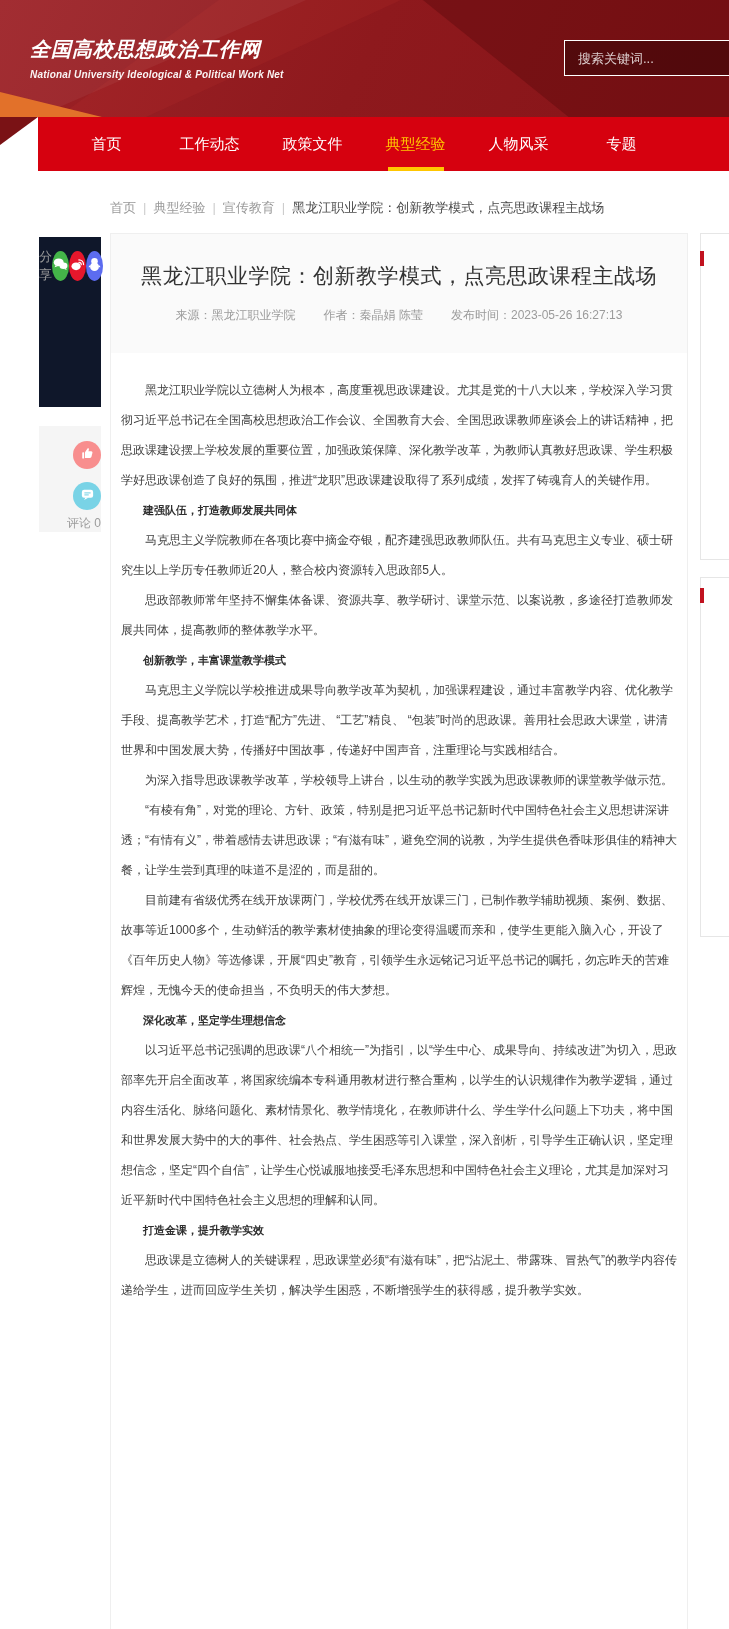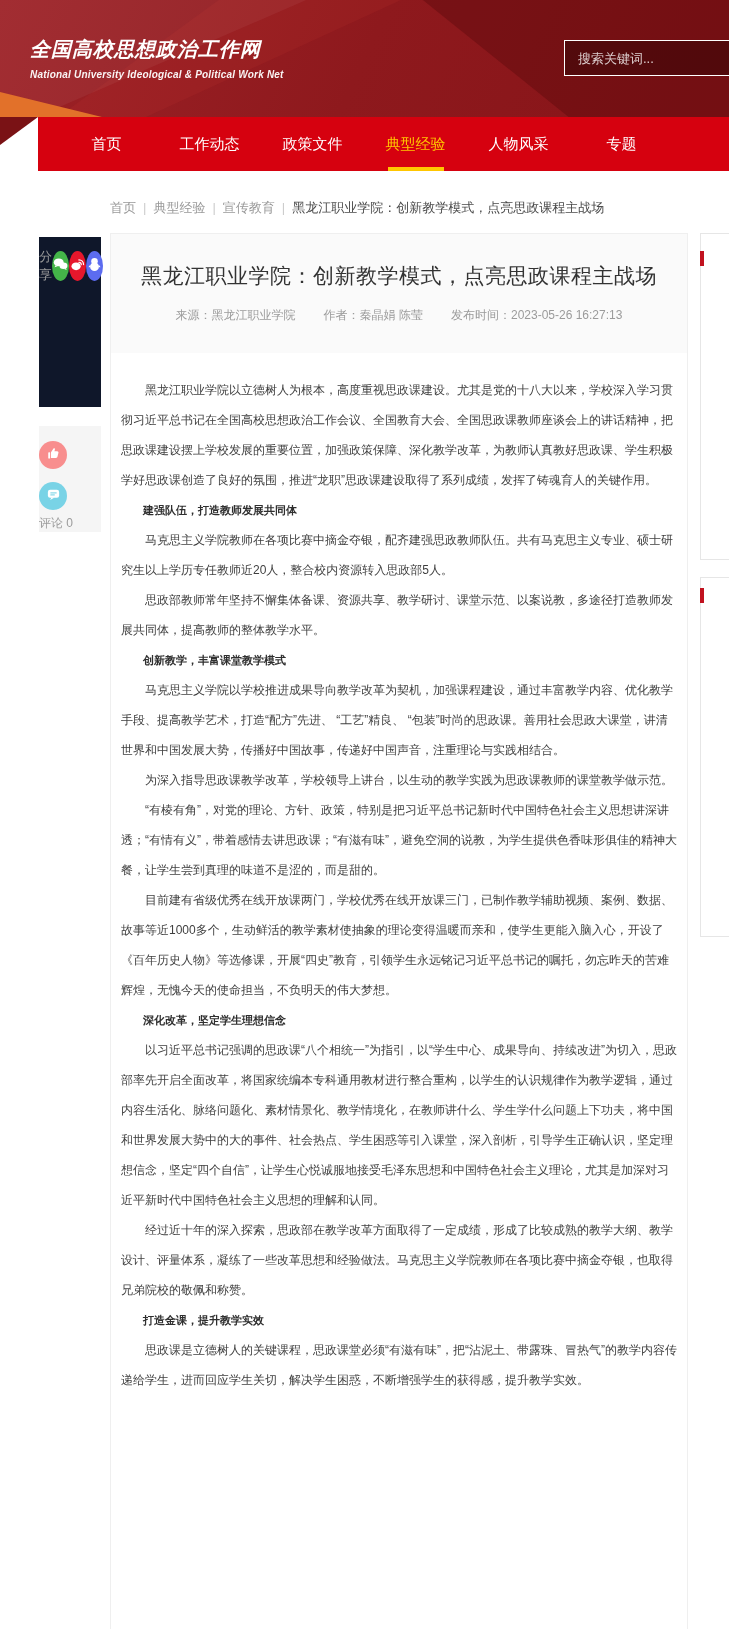--- a/index.html
+++ b/index.html
@@ -51,21 +51,21 @@
   .share-box { position:absolute; left:39px; top:237px; width:62px; height:170px; background:#0f172a;
     display:flex; flex-direction:row; align-items:flex-start; }
   .share-label { margin-top:11px; font-size:13px; color:#999; }
   .icon-circle { width:30px; height:30px; border-radius:50%; margin-top:14px;
     display:flex; align-items:center; justify-content:center; cursor:pointer; }
   .wechat { background:#44b549; }
   .weibo  { background:#e6172c; }
   .qzone  { background:#5c6cf0; }
 
   .action-box { position:absolute; left:39px; top:426px; width:62px; height:106px; background:#f5f5f5;
-    display:flex; flex-direction:column; align-items:flex-start; }
+    display:flex; flex-direction:column; align-items:flex-end; }
   .action-box .icon-circle { width:28px; height:28px; }
   .like { background:#f88e8e; margin-top:15px; }
   .comment { background:#79d3e6; margin-top:13px; }
   .comment-label { margin-top:5px; font-size:12px; color:#9b9b9b; }
 
   
   .article-card { position:absolute; left:110px; top:233px; width:578px; height:1396px;
     background:#fff; border:1px solid #efefef; border-bottom:none; }
   .article-head { background:#fafafa; height:119px; padding-top:28px; }
   .article-title { text-align:center; font-size:21px; color:#333; font-weight:400; letter-spacing:0.5px; }
@@ -184,21 +184,20 @@
         <h3 class="sec-heading">建强队伍，打造教师发展共同体</h3>
         <p class="para">马克思主义学院教师在各项比赛中摘金夺银，配齐建强思政教师队伍。共有马克思主义专业、硕士研究生以上学历专任教师近20人，整合校内资源转入思政部5人。</p>
         <p class="para">思政部教师常年坚持不懈集体备课、资源共享、教学研讨、课堂示范、以案说教，多途径打造教师发展共同体，提高教师的整体教学水平。</p>
         <h3 class="sec-heading">创新教学，丰富课堂教学模式</h3>
         <p class="para">马克思主义学院以学校推进成果导向教学改革为契机，加强课程建设，通过丰富教学内容、优化教学手段、提高教学艺术，打造“配方”先进、 “工艺”精良、 “包装”时尚的思政课。善用社会思政大课堂，讲清世界和中国发展大势，传播好中国故事，传递好中国声音，注重理论与实践相结合。</p>
         <p class="para">为深入指导思政课教学改革，学校领导上讲台，以生动的教学实践为思政课教师的课堂教学做示范。</p>
         <p class="para">“有棱有角”，对党的理论、方针、政策，特别是把习近平总书记新时代中国特色社会主义思想讲深讲透；“有情有义”，带着感情去讲思政课；“有滋有味”，避免空洞的说教，为学生提供色香味形俱佳的精神大餐，让学生尝到真理的味道不是涩的，而是甜的。</p>
         <p class="para">目前建有省级优秀在线开放课两门，学校优秀在线开放课三门，已制作教学辅助视频、案例、数据、故事等近1000多个，生动鲜活的教学素材使抽象的理论变得温暖而亲和，使学生更能入脑入心，开设了《百年历史人物》等选修课，开展“四史”教育，引领学生永远铭记习近平总书记的嘱托，勿忘昨天的苦难辉煌，无愧今天的使命担当，不负明天的伟大梦想。</p>
         <h3 class="sec-heading">深化改革，坚定学生理想信念</h3>
         <p class="para">以习近平总书记强调的思政课“八个相统一”为指引，以“学生中心、成果导向、持续改进”为切入，思政部率先开启全面改革，将国家统编本专科通用教材进行整合重构，以学生的认识规律作为教学逻辑，通过内容生活化、脉络问题化、素材情景化、教学情境化，在教师讲什么、学生学什么问题上下功夫，将中国和世界发展大势中的大的事件、社会热点、学生困惑等引入课堂，深入剖析，引导学生正确认识，坚定理想信念，坚定“四个自信”，让学生心悦诚服地接受毛泽东思想和中国特色社会主义理论，尤其是加深对习近平新时代中国特色社会主义思想的理解和认同。</p>
-        <p class="para">经过近十年的深入探索，思政部在教学改革方面取得了一定成绩，形成了比较成熟的教学大纲、教学设计、评量体系，凝练了一些改革思想和经验做法。马克思主义学院教师在各项比赛中摘金夺银，也取得兄弟院校的敬佩和称赞。</p>
         <h3 class="sec-heading">打造金课，提升教学实效</h3>
         <p class="para">思政课是立德树人的关键课程，思政课堂必须“有滋有味”，把“沾泥土、带露珠、冒热气”的教学内容传递给学生，进而回应学生关切，解决学生困惑，不断增强学生的获得感，提升教学实效。</p>
       </div>
   </div>
 
   <div class="side-panel p1">
     <div class="side-accent"></div>
   </div>
   <div class="side-panel p2">
     <div class="side-accent"></div>

